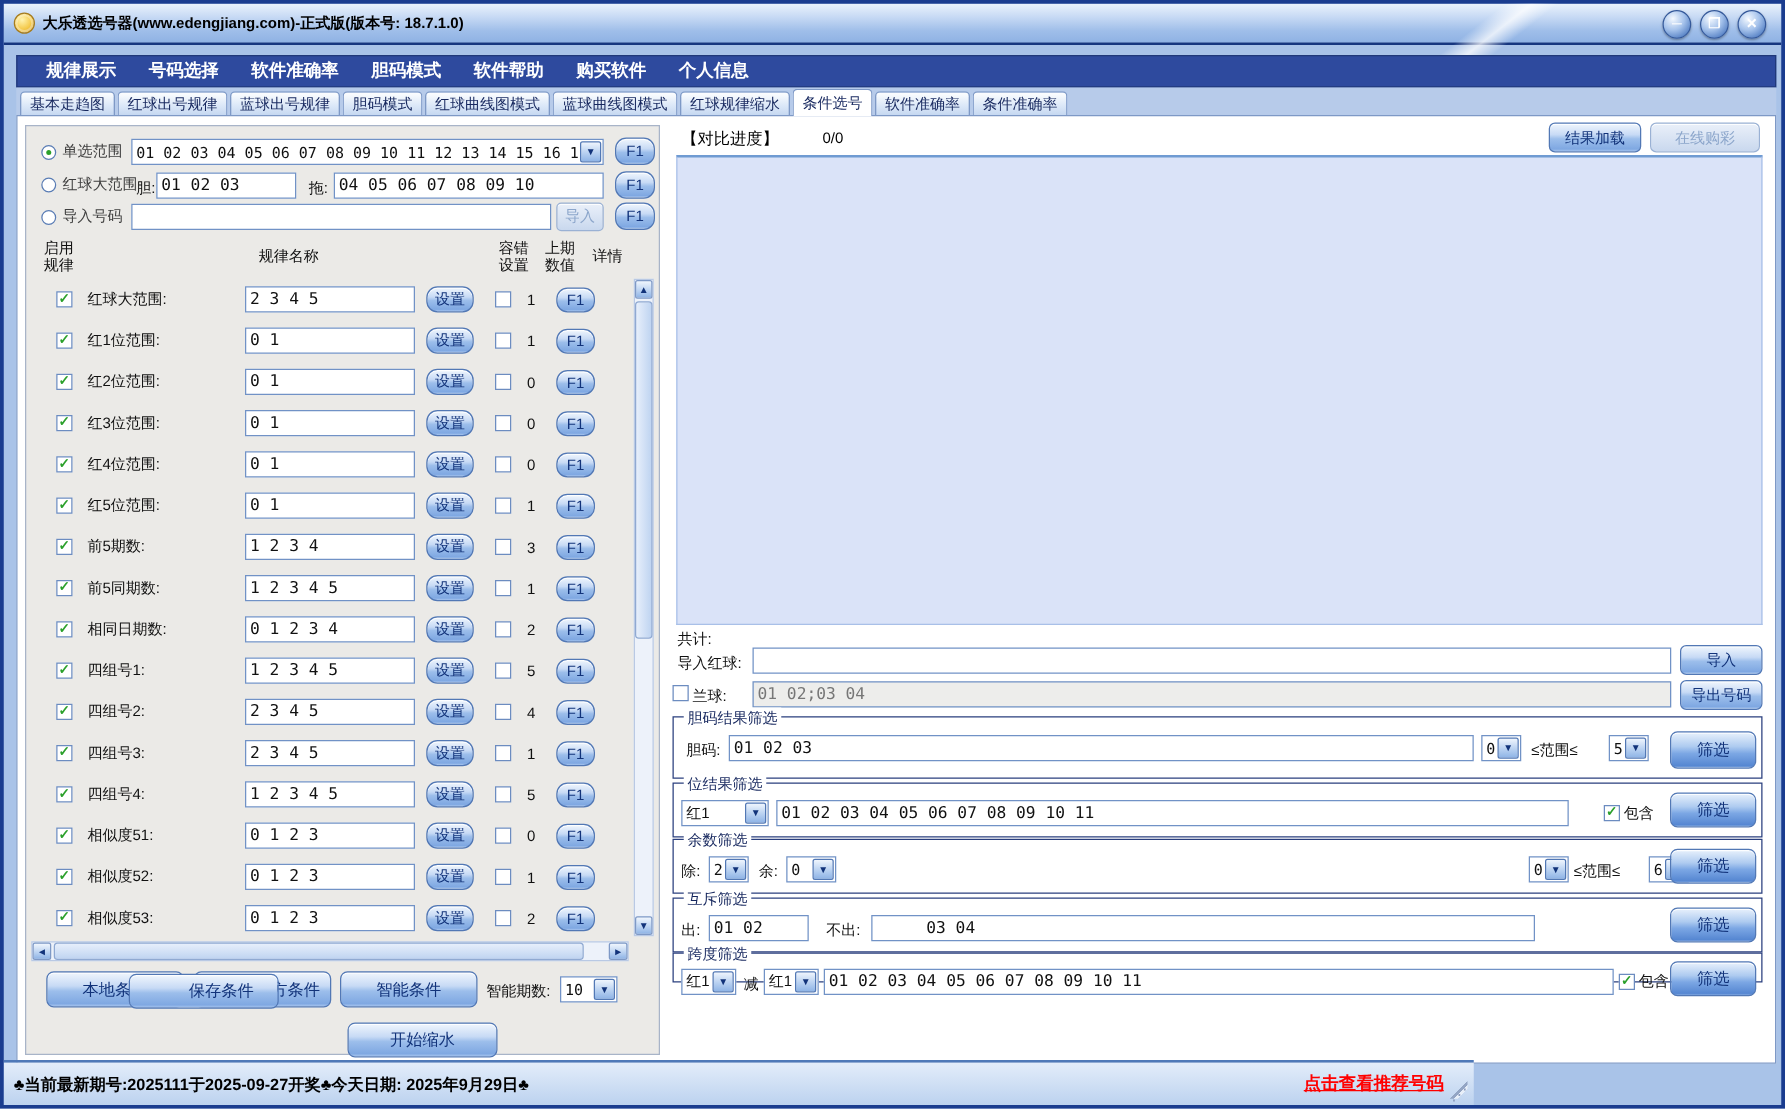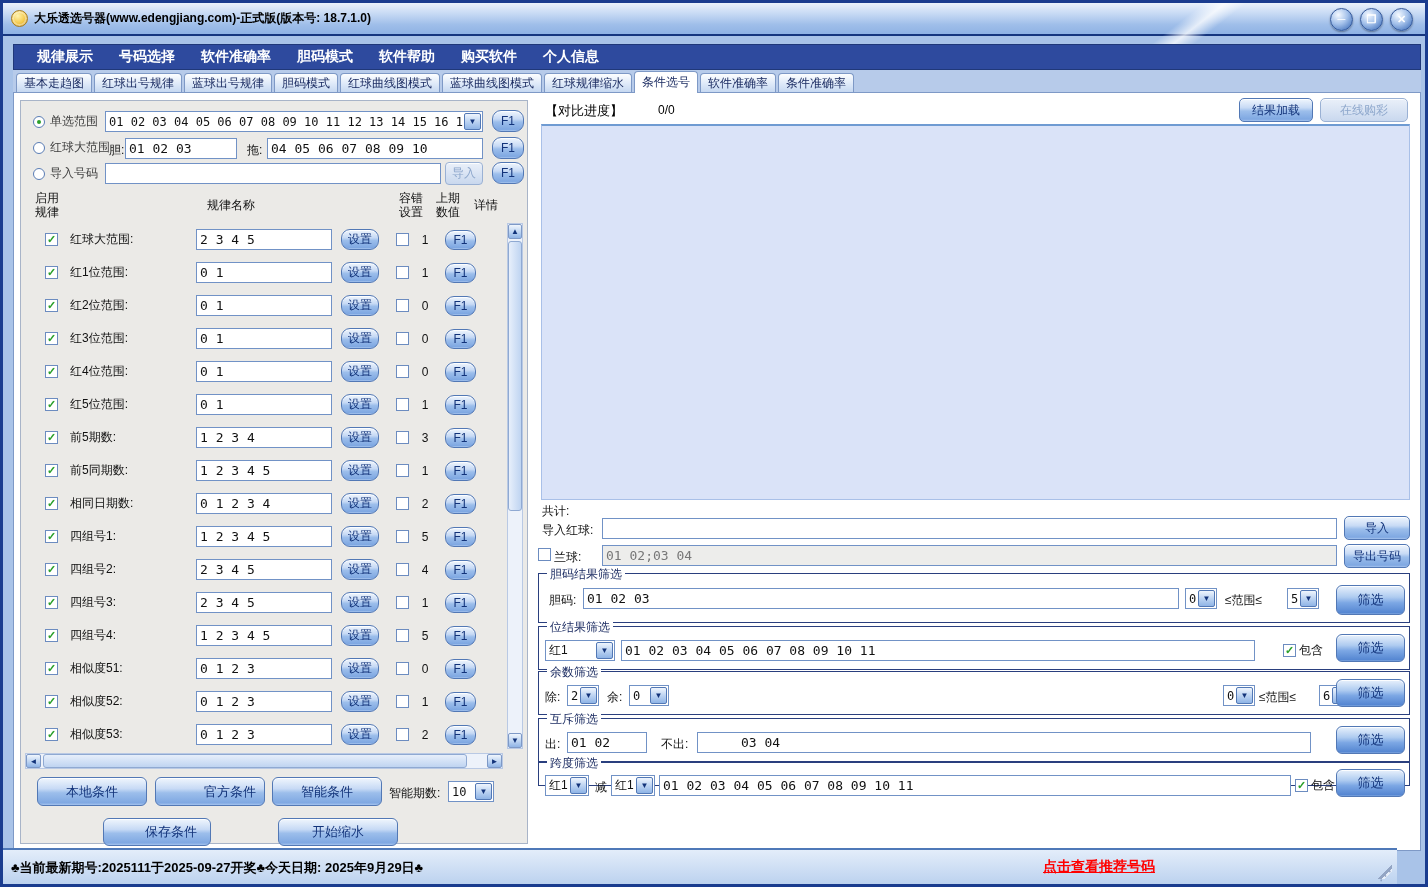--- a/index.html
+++ b/index.html
@@ -107,21 +107,21 @@
   .plainlabel { position:absolute; font-size:12px; color:#111; white-space:nowrap; }
   .rp-field { position:absolute; }
   .fieldset { position:absolute; border:1px solid #2A3F7E; padding:0; }
   .fieldset .legend { position:absolute; top:-8px; left:8px; background:#fff; padding:0 3px;
     font-size:12px; color:#16275E; white-space:nowrap; }
   .filterbtn { position:absolute; width:69px; height:30px; font-size:13px; border-radius:6px;
     background:linear-gradient(180deg,#E8F1FC 0%,#AECBF0 40%,#7CA7E4 60%,#5687D2 95%,#7FA6DF 100%); }
   .inc { display:flex; align-items:center; gap:3px; position:absolute; font-size:12px; }
 
   
-  .statusbar { position:absolute; left:0; top:845px; width:1394px; height:36px;
+  .statusbar { position:absolute; left:0; top:845px; width:1176px; height:36px;
     background:linear-gradient(#E3EDFA,#BCD2EF); border-top:2px solid #4F79B8; }
   .status-left { position:absolute; left:8px; top:9px; font-weight:bold; font-size:13px; color:#000; }
   .status-link { position:absolute; left:1040px; top:8px; font-weight:bold; font-size:14px;
     color:#FF0000; text-decoration:underline; }
   .grip { position:absolute; right:5px; bottom:5px; width:14px; height:14px;
     background:
       linear-gradient(135deg, transparent 0 50%, #93A5C4 50% 62%, #E8EFF9 62% 72%, transparent 72%) ;
   }
   .grip::before { content:"⋰"; position:absolute; right:0; bottom:-4px; color:#8A9BBD; font-size:13px; }
 </style>
@@ -389,21 +389,21 @@
       </div>
 
       <div class="gbtn footbtn" style="left:16px; top:676px; width:110px;">本地条件</div>
       <div class="gbtn footbtn" style="left:134px; top:676px; width:110px;padding-left:40px;">官方条件</div>
       <div class="gbtn footbtn" style="left:251px; top:676px; width:110px;">智能条件</div>
       <span class="plainlabel" style="left:368px; top:684px;">智能期数:</span>
       <div class="combo" style="position:absolute; left:427px; top:680px; width:46px;">
         <span class="cval">10</span>
         <span class="carrow">▼</span>
       </div>
-      <div class="gbtn footbtn" style="left:82px; top:717px; width:108px; height:28px;padding-left:28px;">保存条件</div>
+      <div class="gbtn footbtn" style="left:82px; top:678px; width:120px; height:28px;padding-left:28px;">保存条件</div>
       <div class="gbtn footbtn" style="left:257px; top:717px; width:120px; height:28px;">开始缩水</div>
     </div>
 
     <span class="progress-label">【对比进度】</span>
     <span class="progress-value">0/0</span>
     <div class="gbtn topbtn" style="left:1225px; width:74px;">结果加载</div>
     <div class="gbtn topbtn disabled" style="left:1306px; width:88px;">在线购彩</div>
 
     <div class="resultarea"></div>
 
@@ -470,21 +470,21 @@
         <span class="carrow">▼</span>
       </div>
       <div class="gbtn filterbtn" style="right:4px; top:7px; height:28px;">筛选</div>
     </div>
 
     <div class="fieldset" style="left:524px; top:625px; width:872px; height:44px;">
       <span class="legend">互斥筛选</span>
       <span class="plainlabel" style="left:6px; top:17px;">出:</span>
       <input class="tfield" style="position: absolute; left: 28px; top: 13px; width: 80px;" value="01 02">
       <span class="plainlabel" style="left:122px; top:17px;">不出:</span>
-      <input class="tfield" style="position: absolute; left: 158px; top: 13px; width: 614px; padding-left: 43px;" value="03 04">
+      <input class="tfield" style="position: absolute; left: 158px; top: 13px; width: 531px; padding-left: 43px;" value="03 04">
       <div class="gbtn filterbtn" style="right:4px; top:7px; height:28px;">筛选</div>
     </div>
 
     <div class="fieldset" style="left:524px; top:669px; width:872px; height:24px;">
       <span class="legend">跨度筛选</span>
       <div class="combo" style="position:absolute; left:6px; top:12px; width:44px;">
         <span class="cval" style="font-family:'Liberation Sans',sans-serif;">红1</span>
         <span class="carrow">▼</span>
       </div>
       <span class="plainlabel" style="left:56px; top:16px;">减</span>

